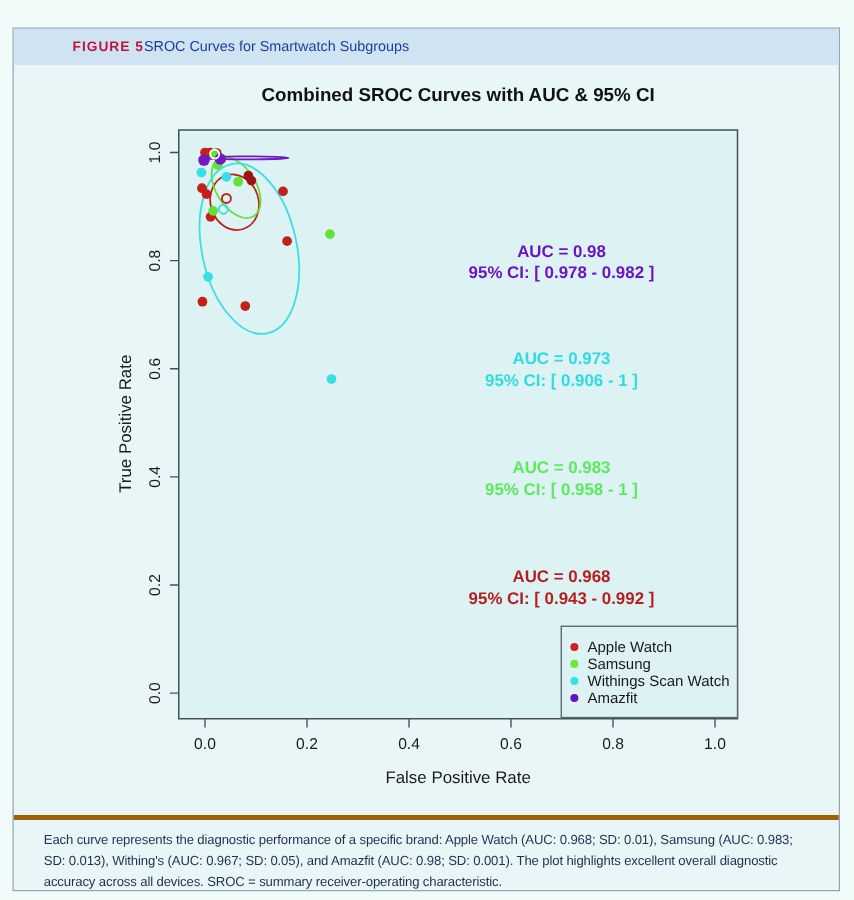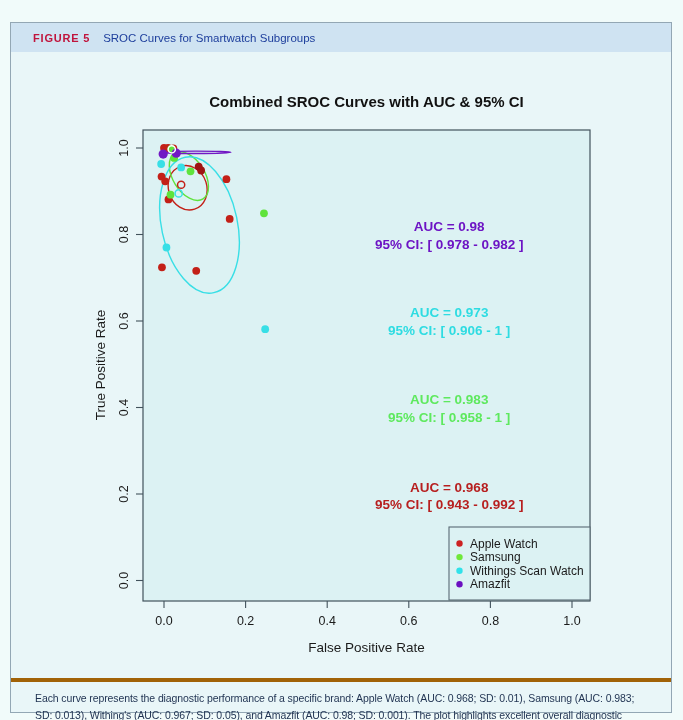--- a/index.html
+++ b/index.html
@@ -7,25 +7,25 @@
     width:683px; height:720px; position:relative; overflow:hidden;
     background:#f1fbfa;
     font-family:"Liberation Sans", sans-serif;
   }
   .figure-card {
     position:absolute; left:10px; top:22px; width:662px; height:691px;
     box-sizing:border-box; background:#e9f6f8; border:1px solid #93a7b4;
   }
   .figure-header {
     height:29px; background:#cfe3f2; display:flex; align-items:center;
-    padding-left:22px; gap:13px;
+    padding-left:47px; 
   }
   .fig-label { color:#c0143c; font-weight:bold; font-size:11px; letter-spacing:0.8px; }
   .fig-title { color:#1d3e9c; font-weight:normal; font-size:11.5px; }
-  .chart-region { position:relative; width:660px; height:600px;margin-top:26px; }
+  .chart-region { position:relative; width:660px; height:600px; }
   .chart-region svg { display:block; }
   .caption {
     border-top:4px solid #a16207; padding:8px 24px 0 24px;
     font-size:10.5px; line-height:1.62; color:#1e3150; letter-spacing:-0.1px;
   }
 </style>
 </head>
 <body>
 
 <div class="figure-card">

